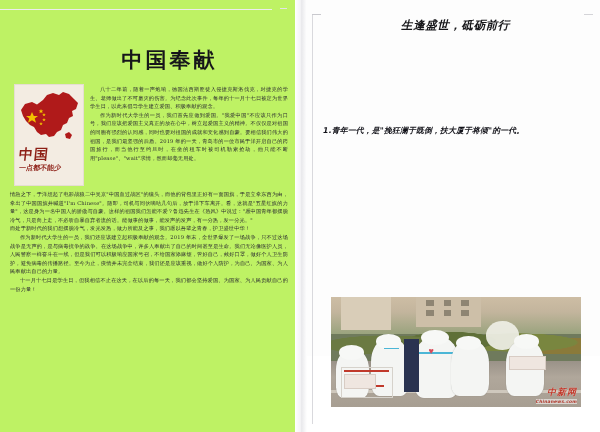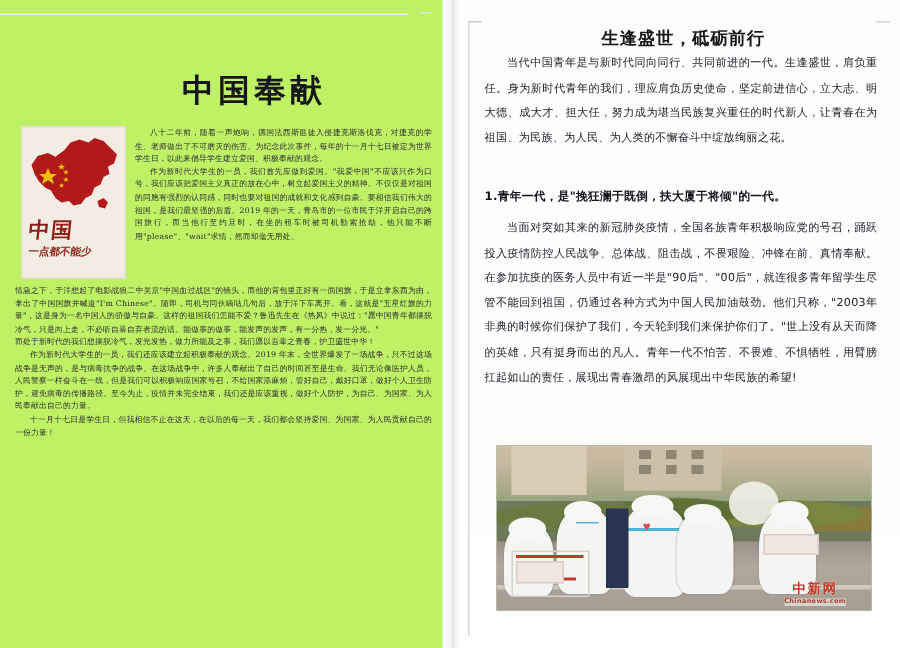--- a/index.html
+++ b/index.html
@@ -82,20 +82,21 @@
     width:12px;height:432px;
     background:linear-gradient(to right,#ffffff 0%,#f4f4f6 45%,#e9e9ec 55%,#ffffff 100%);
   }
 
   
   .page-right{
     position:relative;
     width:293px;height:356px;
     background:#fdfdfd;
     box-sizing:border-box;
+    font-style:italic;
   }
   .r-edge{
     position:absolute;left:5px;top:14px;width:1px;height:410px;background:#d9d9dd;
   }
   .r-crop-l{position:absolute;left:5px;top:14px;width:9px;height:1px;background:#c9c9ce;}
   .r-crop-r{position:absolute;right:7px;top:14px;width:9px;height:1px;background:#d4d4d8;}
   .r-title{
     position:absolute;left:14px;right:10px;top:18px;
     text-align:center;
     font-family:"DejaVu Sans","Liberation Sans",sans-serif;
@@ -144,21 +145,21 @@
     box-shadow:0 0 1px rgba(0,0,0,.25);}
   .ppe-hood{position:absolute;background:#f7f8f6;border-radius:50%;}
   .ppe-blue{position:absolute;background:#4bb6d6;}
   .heart{position:absolute;color:#d94b5a;font-size:9px;line-height:9px;}
   .ph-cart{position:absolute;border:1.5px solid #d6d2cb;}
   .ph-cart-red{position:absolute;background:#c0392b;height:2px;}
   .ph-box{position:absolute;background:#efe6e0;border:1px solid #d8ccc4;}
   .ph-person{position:absolute;background:#2a3350;}
   .ph-lamp{position:absolute;border-radius:50%;background:#efefe6;opacity:.92;}
   .ph-mark{
-    position:absolute;right:17px;bottom:3px;text-align:center;
+    position:absolute;right:4px;bottom:3px;text-align:right;
   }
   .ph-mark-cn{
     font-family:"DejaVu Serif","Liberation Serif",serif;
     font-size:9px;font-weight:bold;color:#c0392b;letter-spacing:1px;
     text-shadow:0 0 1px rgba(255,255,255,.7);
   }
   .ph-mark-en{
     font-family:"DejaVu Sans","Liberation Sans",sans-serif;
     font-size:4.4px;font-weight:bold;color:#b03a2e;letter-spacing:.2px;
     background:rgba(255,255,255,.55);
@@ -212,25 +213,23 @@
 
   <div class="gutter"></div>
 
   <div class="page-right">
     <div class="r-edge"></div>
     <div class="r-crop-l"></div>
     <div class="r-crop-r"></div>
 
     <div class="r-title">生逢盛世，砥砺前行</div>
 
-    <p class="r-body r-p1">当代中国青年是与新时代同向同行、共同前进的一代。生逢盛世，肩负重任。身为新时代青年的我们，理应肩负历史使命，坚定前进信心，立大志、明大德、成大才、担大任，努力成为堪当民族复兴重任的时代新人，让青春在为祖国、为民族、为人民、为人类的不懈奋斗中绽放绚丽之花。</p>
 
     <div class="r-h2">1.青年一代，是"挽狂澜于既倒，扶大厦于将倾"的一代。</div>
 
-    <p class="r-body r-p2">当面对突如其来的新冠肺炎疫情，全国各族青年积极响应党的号召，踊跃投入疫情防控人民战争、总体战、阻击战，不畏艰险、冲锋在前、真情奉献。在参加抗疫的医务人员中有近一半是"90后"、"00后"，就连很多青年留学生尽管不能回到祖国，仍通过各种方式为中国人民加油鼓劲。他们只称，"2003年非典的时候你们保护了我们，今天轮到我们来保护你们了。"世上没有从天而降的英雄，只有挺身而出的凡人。青年一代不怕苦、不畏难、不惧牺牲，用臂膀扛起如山的责任，展现出青春激昂的风展现出中华民族的希望!</p>
 
     <div class="r-photo">
       <div class="ph-sky"></div>
       <div class="ph-bldg1"></div>
       <div class="ph-bldg2"></div>
       <div class="ph-win" style="left:38%;top:3%;width:3%;height:5%"></div>
       <div class="ph-win" style="left:45%;top:3%;width:3%;height:5%"></div>
       <div class="ph-win" style="left:52%;top:3%;width:3%;height:5%"></div>
       <div class="ph-win" style="left:38%;top:12%;width:3%;height:5%"></div>
       <div class="ph-win" style="left:45%;top:12%;width:3%;height:5%"></div>

